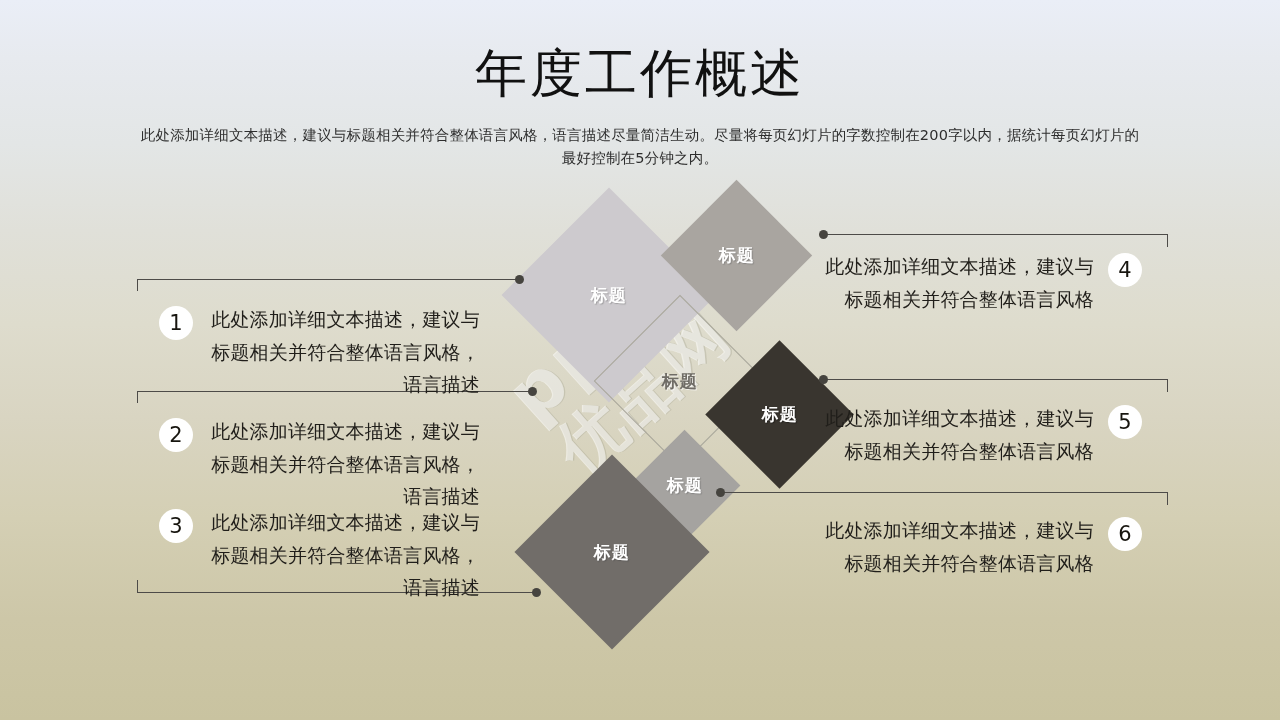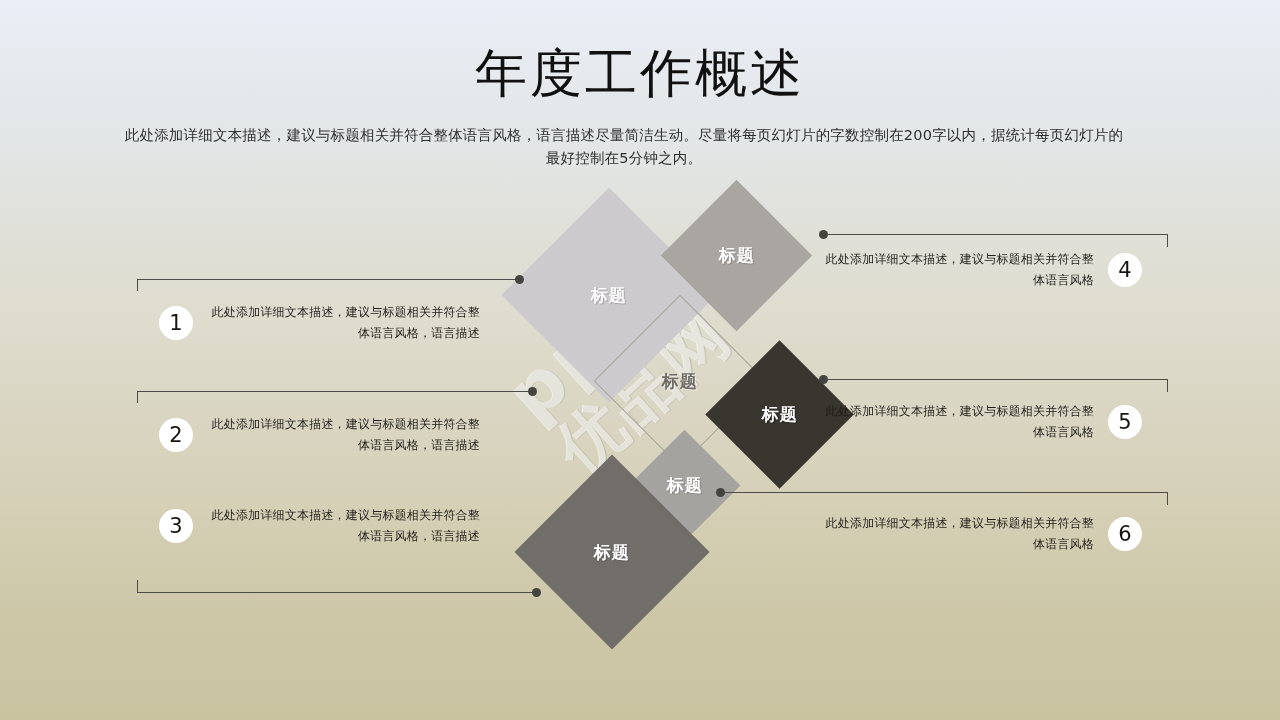--- a/index.html
+++ b/index.html
@@ -63,21 +63,21 @@
     text-align: center;
     font-size: 52px;
     font-weight: normal;
     color: #111111;
     letter-spacing: 3px;
     line-height: 1.05;
   }
 
   #subtitle {
     position: absolute;
-    left: 124px;
+    left: 140px;
     top: 124px;
     width: 1000px;
     text-align: center;
     font-size: 14.5px;
     color: #2e2e2e;
     line-height: 1.62;
     letter-spacing: 0.2px;
   }
 
   
@@ -137,26 +137,25 @@
     display: flex;
     align-items: center;
     justify-content: center;
     font-size: 21px;
     color: #17150f;
     font-family: "DejaVu Sans", "Liberation Sans", sans-serif;
   }
 
   .itemtext {
     position: absolute;
-    font-size: 12px;
+    font-size: 19px;
     color: #201e1a;
     line-height: 1.72;
     letter-spacing: 0.2px;
     width: 270px;
-    font-family: Liberation Mono, monospace;
   }
   .itemtext.left  { text-align: right; }
   .itemtext.right { text-align: right; }
 </style>
 </head>
 <body>
 
 <div id="slide">
 
   <div id="watermark">

